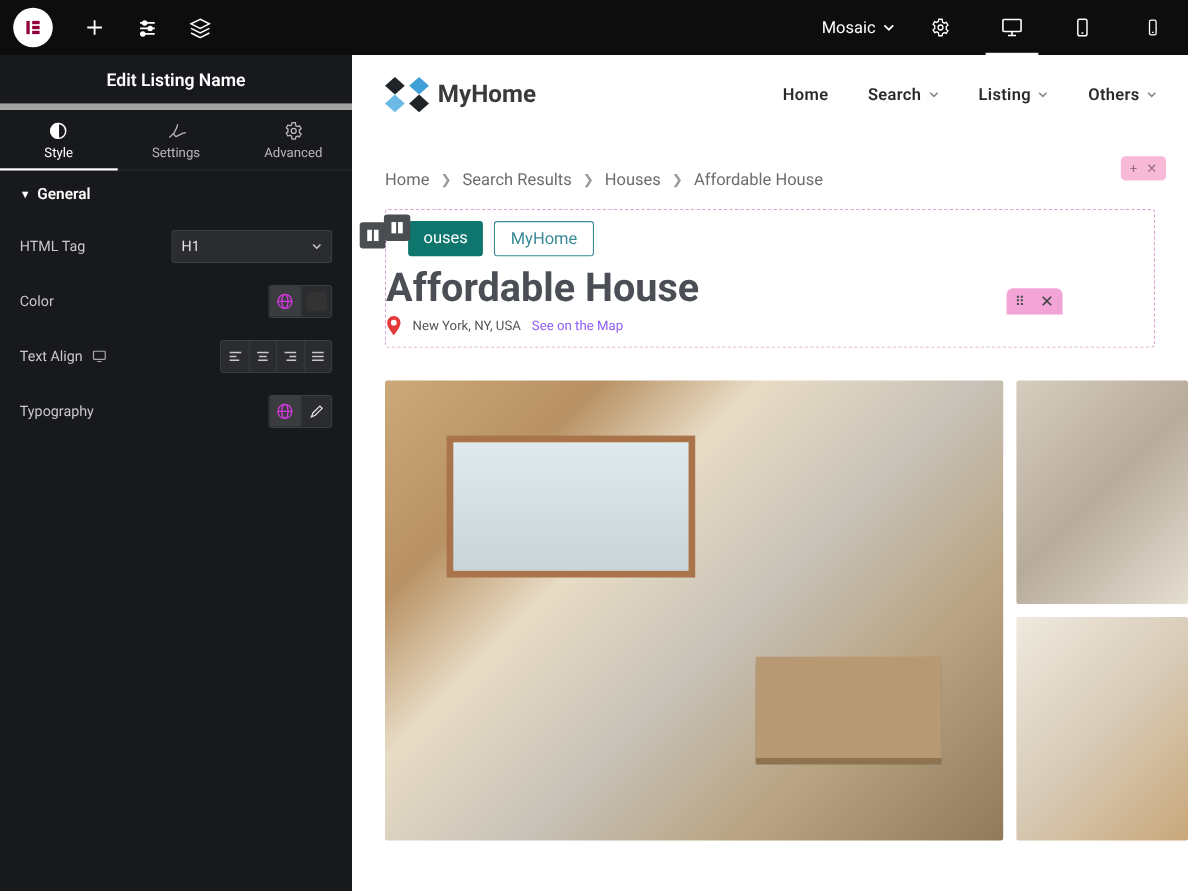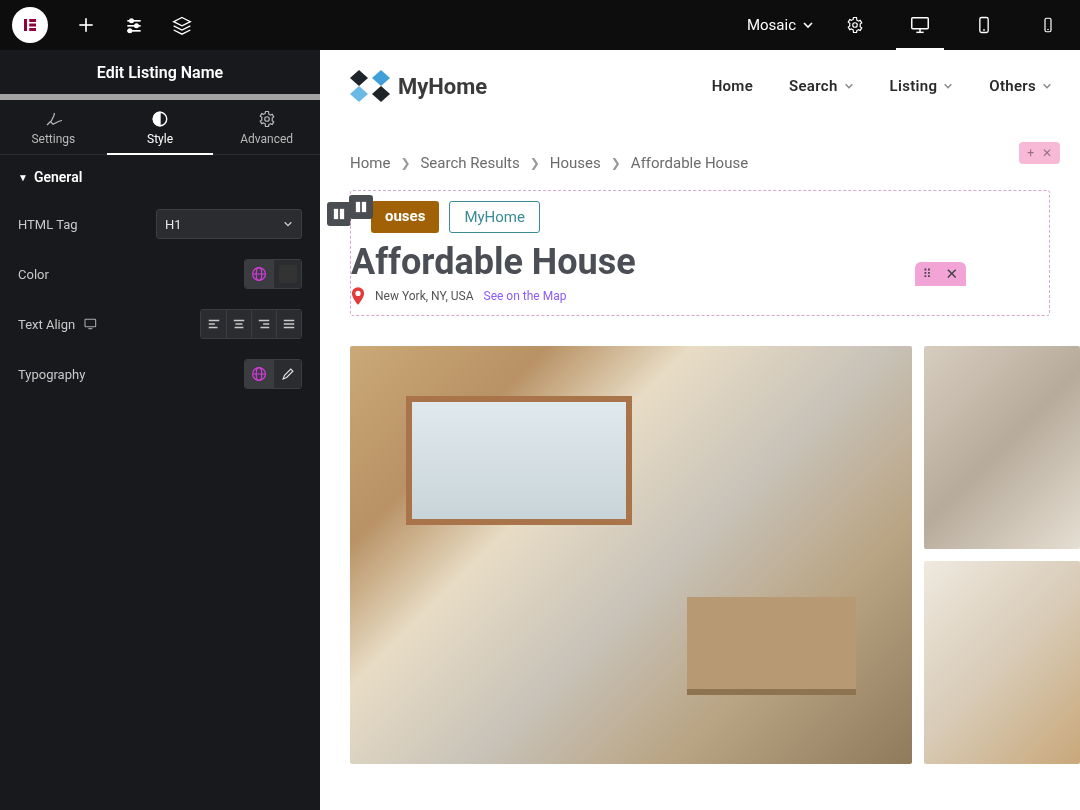--- a/index.html
+++ b/index.html
@@ -59,21 +59,21 @@
 .page-body { padding: 0 30px; }
 .crumbs { display: flex; align-items: center; gap: 10px; color: #6c6c6c; font-size: 15px; padding: 32px 0 18px; }
 .crumbs .chev { color: #9a9a9a; font-size: 12px; }
 .wg-handle { position: absolute; right: 114px; top: 212px; background: #f3a4d7; border-radius: 6px 6px 0 0; padding: 3px 8px; display: flex; align-items: center; gap: 12px; }
 .wg-handle .dots { letter-spacing: 2px; font-size: 12px; color: #444; }
 .wg-handle .x { font-size: 15px; color: #444; cursor: pointer; }
 .dash-box { border: 1px dashed #d9a4d0; border-radius: 3px; padding: 10px 4px 4px 0; position: relative; }
 .inline-handle { position: absolute; left: -2px; top: 4px; width: 24px; height: 24px; background: #4a4d52; color: #fff; border-radius: 3px; display: flex; align-items: center; justify-content: center; font-size: 13px; z-index: 2; }
 .tags { display: flex; gap: 10px; padding-left: 20px; }
 .tag { padding: 6px 14px; border-radius: 3px; font-size: 15px; }
-.tag.houses { background: #a16207; color: #fff; font-weight: bold; }
+.tag.houses { background: #0f766e; color: #fff; }
 .tag.pending { border: 1px solid #3b8a95; color: #3b8a95; background: #fff; }
 .page-title { font-size: 36px; font-weight: 700; color: #4b4f55; padding: 8px 0 4px; }
 .loc-row { display: flex; align-items: center; gap: 10px; font-size: 12px; padding-bottom: 6px; }
 .loc-pin { color: #e33b3b; }
 .loc-text { color: #555; }
 .loc-link { color: #8b5cf6; cursor: pointer; }
 .gallery { display: flex; gap: 12px; padding: 30px 0 0 30px; }
 .gallery-main { width: 566px; height: 418px; background: linear-gradient(135deg,#cba978 0%, #b89164 20%, #e8dcc5 35%, #c8c2b8 55%, #b9a483 75%, #8f7a5c 100%); border-radius: 2px; position: relative; overflow: hidden; }
 .gallery-main::before { content: ""; position: absolute; top: 12%; left: 10%; width: 38%; height: 28%; background: linear-gradient(#dfe9ee,#c9d4d9); border: 6px solid #a9744a; }
 .gallery-main::after { content: ""; position: absolute; bottom: 18%; right: 10%; width: 30%; height: 22%; background: #b79a74; box-shadow: 0 6px 0 #8d7350; }
@@ -158,33 +158,33 @@
         </svg>
     </div>
   </div>
 </div>
 
 <div class="main">
 
   <div class="sidebar">
     <div class="sidebar-title">Edit Listing Name</div>
     <div class="tabs">
+      <div class="tab active">
+        <svg viewBox="0 0 24 24" stroke="#fff" stroke-width="1.8" fill="none">
+            <circle cx="12" cy="12" r="9"></circle>
+            <path d="M12 3a9 9 0 0 0 0 18z" fill="#fff"></path>
+          </svg>
+        <span>Style</span>
+      </div>
       <div class="tab">
         <svg viewBox="0 0 24 24" stroke="#b9b9b9" stroke-width="1.6" fill="none">
             <path d="M14 4l-1 4-4 8 3 3 8-4 4-1"></path>
             <path d="M4 20l5-5"></path>
           </svg>
         <span>Settings</span>
-      </div>
-      <div class="tab active">
-        <svg viewBox="0 0 24 24" stroke="#fff" stroke-width="1.8" fill="none">
-            <circle cx="12" cy="12" r="9"></circle>
-            <path d="M12 3a9 9 0 0 0 0 18z" fill="#fff"></path>
-          </svg>
-        <span>Style</span>
       </div>
       <div class="tab">
         <svg viewBox="0 0 24 24" stroke="#b9b9b9" stroke-width="1.6" fill="none">
             <circle cx="12" cy="12" r="3"></circle>
             <path d="M19 12a7 7 0 0 0-.1-1.2l2.1-1.6-2-3.4-2.5 1a7 7 0 0 0-2-1.2L14 2h-4l-.5 2.6a7 7 0 0 0-2 1.2l-2.5-1-2 3.4 2.1 1.6A7 7 0 0 0 5 12c0 .4 0 .8.1 1.2L3 14.8l2 3.4 2.5-1a7 7 0 0 0 2 1.2L10 22h4l.5-2.6a7 7 0 0 0 2-1.2l2.5 1 2-3.4-2.1-1.6c.1-.4.1-.8.1-1.2z"></path>
           </svg>
         <span>Advanced</span>
       </div>
     </div>
 

